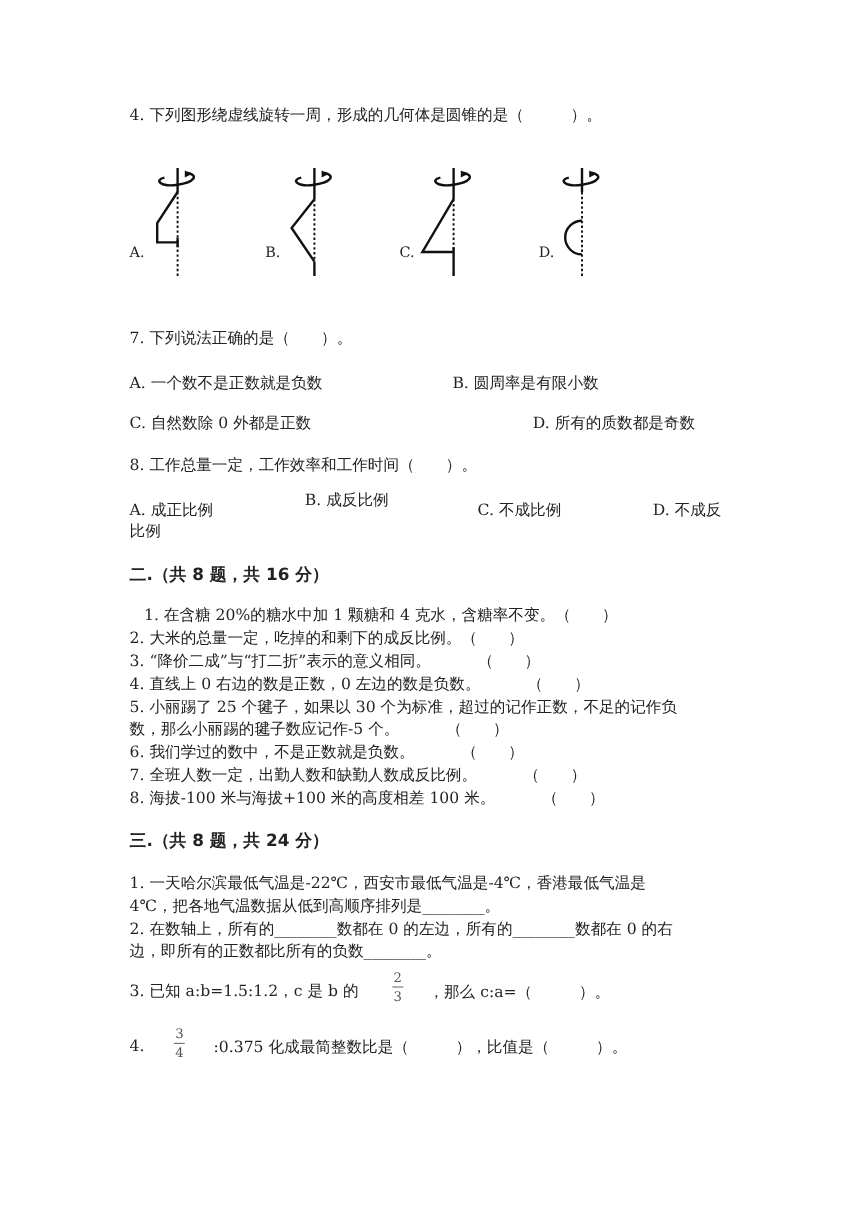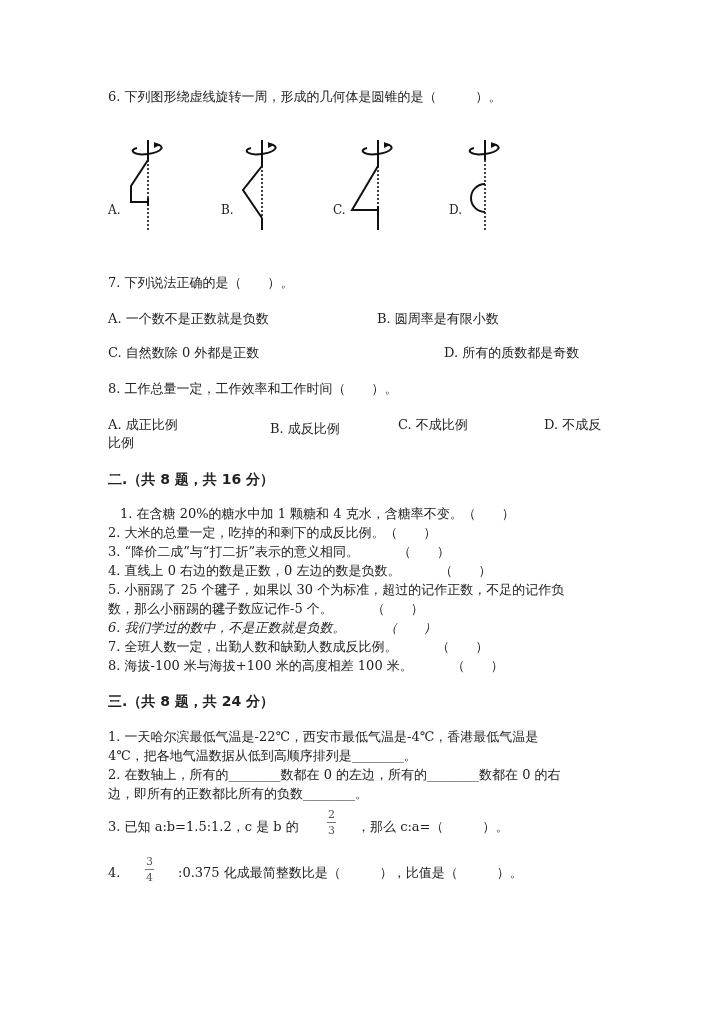--- a/index.html
+++ b/index.html
@@ -13,21 +13,21 @@
     .line { position: absolute; left: 108px; white-space: nowrap; font-size: 13px; line-height: 18px; }
     .heading { font-weight: bold; font-size: 14px; font-family: "DejaVu Sans", "Liberation Sans", sans-serif; }
     .opt-label { position: absolute; font-size: 12px; }
     svg.fig { position: absolute; overflow: visible; }
     .frac { position: absolute; display: inline-flex; flex-direction: column; align-items: center; font-size: 11px; color: #555; line-height: 13px; }
     .frac .bar { width: 9px; height: 1px; background: #777; margin: 1px 0; }
   </style>
 </head>
 <body>
 
-<div class="line" style="top:88px;">6. 下列图形绕虚线旋转一周，形成的几何体是圆锥的是（　　　）。</div>
+<div class="line" style="top:88px;">4. 下列图形绕虚线旋转一周，形成的几何体是圆锥的是（　　　）。</div>
 
 <svg class="fig" style="left:126px; top:140px;" width="50" height="90">
   <path d="M11 8 C 2 10, 8 16, 22 14 C 36 12, 40 6, 30 4" fill="none" stroke="#111" stroke-width="2"></path>
   <path d="M28 2 l6 3 l-6 3 z" fill="#111"></path>
   <line x1="22" y1="0" x2="22" y2="20" stroke="#111" stroke-width="2"></line>
   <line x1="22" y1="20" x2="22" y2="90" stroke="#111" stroke-width="1.6" stroke-dasharray="2,2"></line>
   <polyline points="22,20 5,46 5,62 22,62" fill="none" stroke="#111" stroke-width="2"></polyline>
   <line x1="22" y1="58" x2="22" y2="66" stroke="#111" stroke-width="2"></line>
 </svg>
 <span class="opt-label" style="left:108px; top:203px;">A.</span>
@@ -62,33 +62,33 @@
 <span class="opt-label" style="left:449px; top:203px;">D.</span>
 
 <div class="line" style="top:274px;">7. 下列说法正确的是（　　）。</div>
 <div class="abs" style="left:108px; top:310px;">A. 一个数不是正数就是负数</div>
 <div class="abs" style="left:377px; top:310px;">B. 圆周率是有限小数</div>
 <div class="abs" style="left:108px; top:344px;">C. 自然数除 0 外都是正数</div>
 <div class="abs" style="left:398px; top:344px;margin-left:46px;">D. 所有的质数都是奇数</div>
 
 <div class="line" style="top:380px;">8. 工作总量一定，工作效率和工作时间（　　）。</div>
 <div class="abs" style="left:108px; top:416px;">A. 成正比例</div>
-<div class="abs" style="left:254px; top:420px;margin-left:16px;">B. 成反比例</div>
+<div class="abs" style="left:254px; top:408px;">B. 成反比例</div>
 <div class="abs" style="left:398px; top:416px;">C. 不成比例</div>
 <div class="abs" style="left:544px; top:416px;">D. 不成反</div>
 <div class="abs" style="left:108px; top:434px;">比例</div>
 
 <div class="line heading" style="top:470px;">二.（共 8 题，共 16 分）</div>
 <div class="line" style="top:505px;margin-left:12px;">1. 在含糖 20%的糖水中加 1 颗糖和 4 克水，含糖率不变。（　　）</div>
 <div class="line" style="top:524px;">2. 大米的总量一定，吃掉的和剩下的成反比例。（　　）</div>
 <div class="line" style="top:543px;">3. “降价二成”与“打二折”表示的意义相同。　　　（　　）</div>
 <div class="line" style="top:562px;">4. 直线上 0 右边的数是正数，0 左边的数是负数。　　　（　　）</div>
 <div class="line" style="top:581px;">5. 小丽踢了 25 个毽子，如果以 30 个为标准，超过的记作正数，不足的记作负</div>
 <div class="line" style="top:600px;">数，那么小丽踢的毽子数应记作-5 个。　　　（　　）</div>
-<div class="line" style="top:619px;font-style:italic;">6. 我们学过的数中，不是正数就是负数。　　　（　　）</div>
+<div class="line" style="top:619px;">6. 我们学过的数中，不是正数就是负数。　　　（　　）</div>
 <div class="line" style="top:638px;">7. 全班人数一定，出勤人数和缺勤人数成反比例。　　　（　　）</div>
 <div class="line" style="top:657px;">8. 海拔-100 米与海拔+100 米的高度相差 100 米。　　　（　　）</div>
 
 <div class="line heading" style="top:692px;">三.（共 8 题，共 24 分）</div>
 <div class="line" style="top:728px;">1. 一天哈尔滨最低气温是-22℃，西安市最低气温是-4℃，香港最低气温是</div>
 <div class="line" style="top:747px;">4℃，把各地气温数据从低到高顺序排列是________。</div>
 <div class="line" style="top:766px;">2. 在数轴上，所有的________数都在 0 的左边，所有的________数都在 0  的右</div>
 <div class="line" style="top:785px;">边，即所有的正数都比所有的负数________。</div>
 
 <div class="line" style="top:818px;">3. 已知 a:b=1.5:1.2，c 是 b 的</div>

